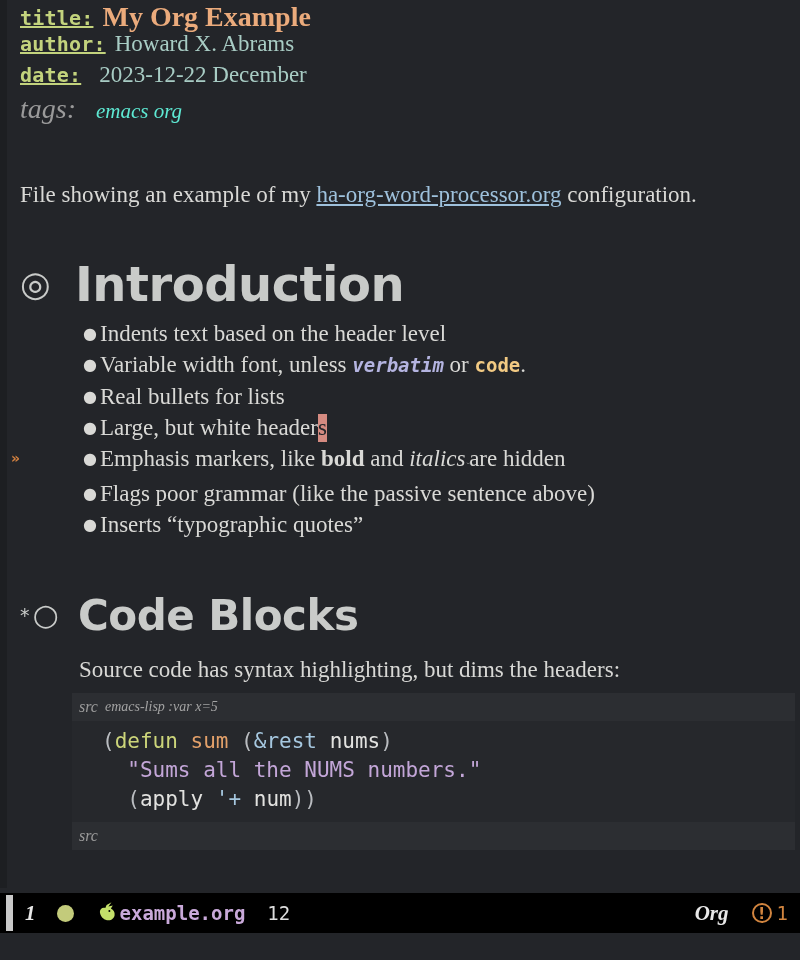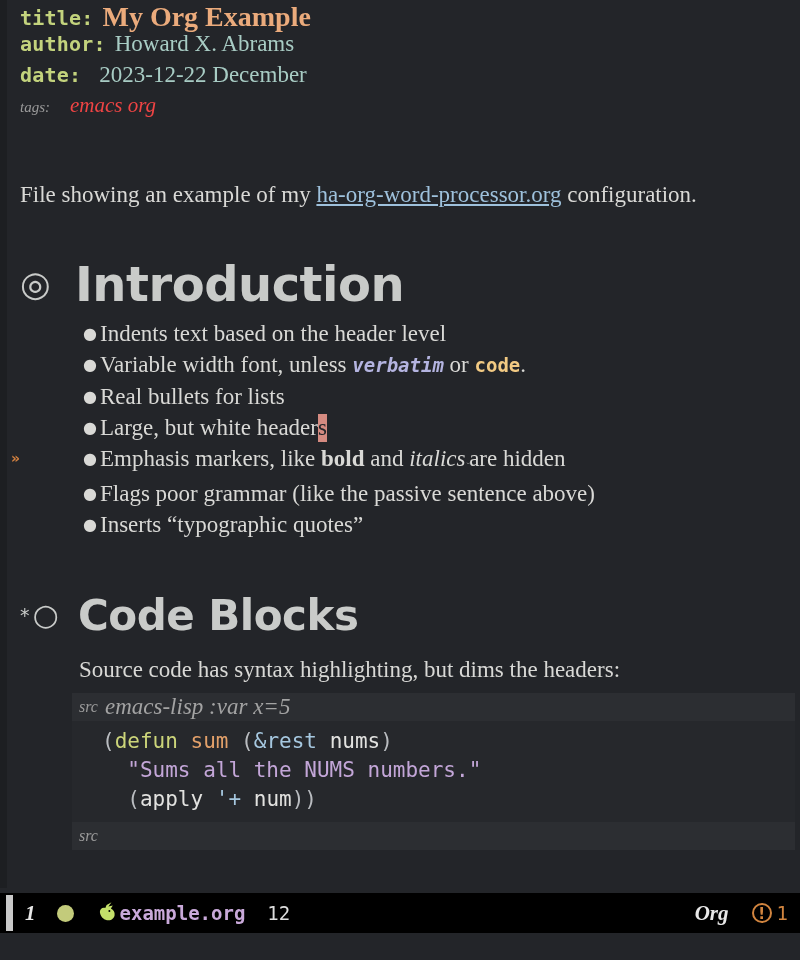--- a/index.html
+++ b/index.html
@@ -50,20 +50,21 @@
     align-items: baseline;
     padding-left: 13px;
     height: 31px;
   }
   .kw-key {
     font-family: "DejaVu Sans Mono", monospace;
     font-size: 20px;
     font-weight: bold;
     color: #c3d37d;
     letter-spacing: 0.2px;
+    text-decoration: underline;
   }
   .kw-val {
     font-family: "Liberation Serif", serif;
     font-size: 23px;
     margin-left: 9px;
   }
   .kw-title {
     color: #ebab7c;
     font-weight: bold;
     font-size: 28px;
@@ -74,28 +75,28 @@
   .kw-date { margin-left: 18px; }
   .kw-tagline {
     padding-left: 13px;
     height: 32px;
     display: flex;
     align-items: baseline;
   }
   .kw-tags-key {
     font-family: "Liberation Serif", serif;
     font-style: italic;
-    font-size: 15px;
+    font-size: 28px;
     color: #9a9a9a;
   }
   .kw-tags-val {
     font-family: "Liberation Serif", serif;
     font-style: italic;
     font-size: 21px;
-    color: #ef4444;
+    color: #5eead4;
     margin-left: 20px;
   }
 
   
   .intro {
     padding-left: 13px;
     margin-top: 55px;
     font-size: 23px;
     color: #d9d9d6;
     line-height: 30px;
@@ -230,21 +231,21 @@
   .src-kw {
     font-family: "Liberation Serif", serif;
     font-style: italic;
     font-size: 16px;
     color: #9a9a9a;
     margin-right: 7px;
   }
   .src-args {
     font-family: "Liberation Serif", serif;
     font-style: italic;
-    font-size: 23px;
+    font-size: 14px;
     color: #a3a3a3;
   }
   .src-body {
     background: #26282c;
     padding: 6px 0 8px 0;
   }
   .src-body .cline {
     font-family: "DejaVu Sans Mono", monospace;
     font-size: 21px;
     line-height: 29px;

